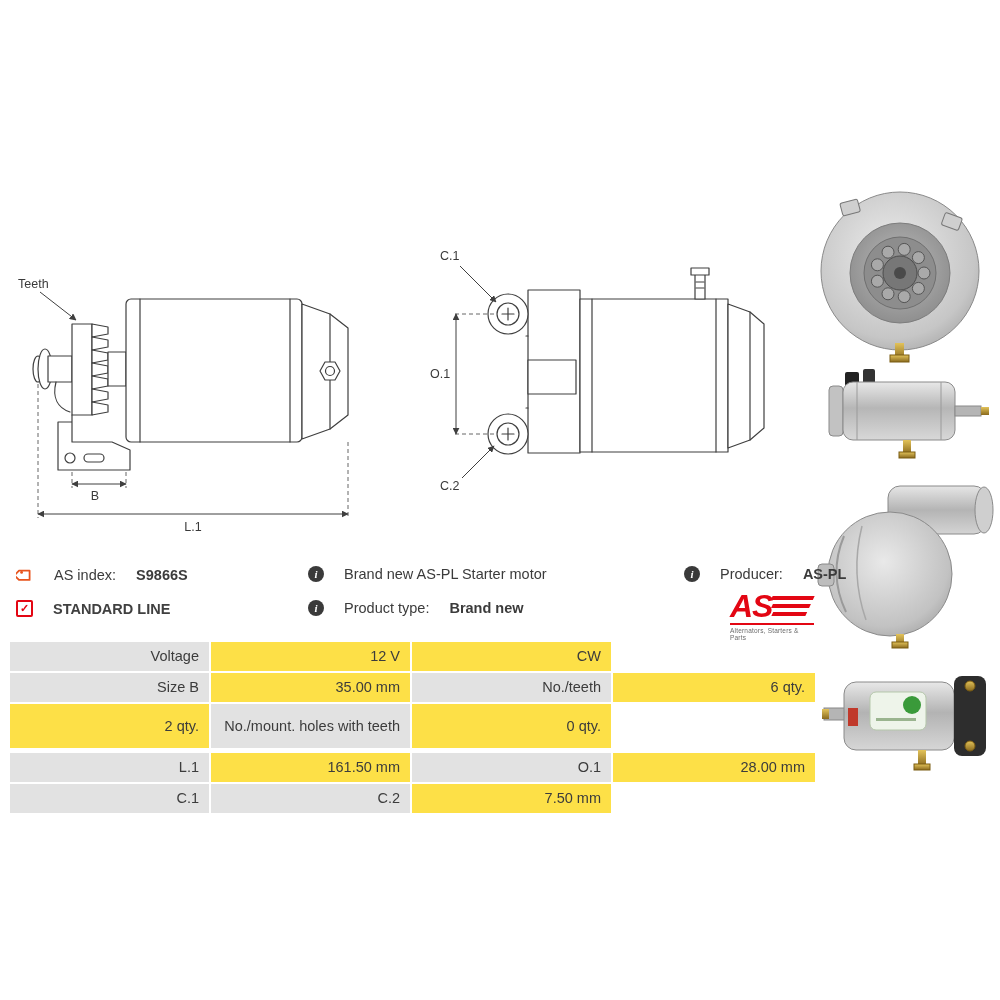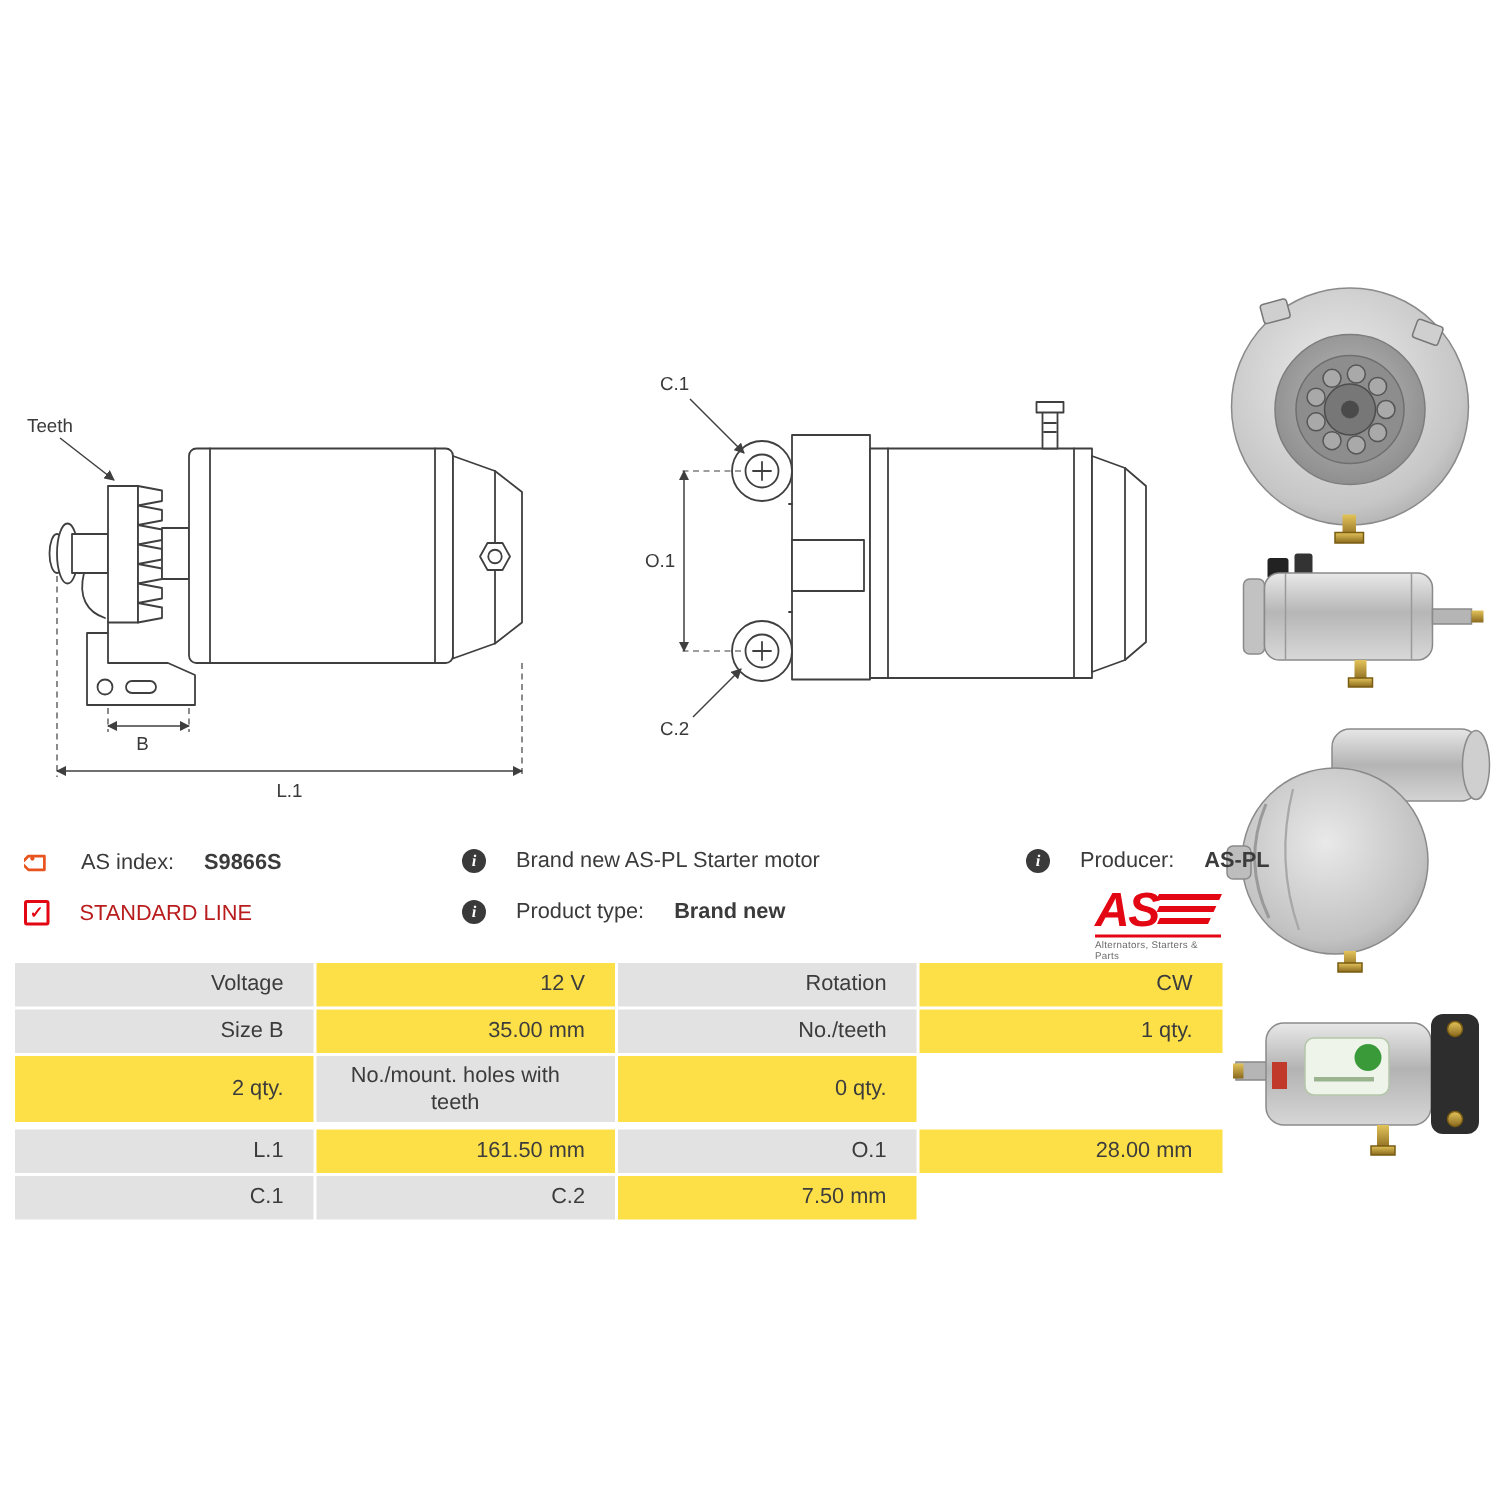--- a/index.html
+++ b/index.html
@@ -23,21 +23,21 @@
     width:16px; height:16px; border-radius:50%; background:#3a3a3a; color:#fff;
     display:flex; align-items:center; justify-content:center;
     font-family:"Liberation Serif", serif; font-style:italic; font-weight:bold; font-size:11px;
     flex:0 0 16px;
   }
   .icon-check {
     width:13px; height:13px; border:2px solid #e30613; border-radius:2px; color:#e30613;
     display:flex; align-items:center; justify-content:center; font-size:11px; font-weight:bold;
     flex:0 0 13px;
   }
-  .standard-line { color:#b91c1c; font-weight:normal; }
+  .standard-line { color:#404040; font-weight:bold; }
 
   
   .as-logo { width:84px; text-align:left; }
   .as-logo-top { position:relative; height:30px; }
   .as-logo-text {
     color:#e30613; font-weight:bold; font-style:italic; font-size:32px; line-height:28px;
     letter-spacing:-1px; display:inline-block;
   }
   .as-logo-swoosh {
     position:absolute; left:38px; top:4px; width:42px; height:20px;
@@ -48,21 +48,21 @@
   }
   .as-logo-bar { height:2px; background:#e30613; margin:1px 0 2px 0; }
   .as-logo-tagline { font-size:6.5px; color:#6b6b6b; letter-spacing:0.2px; }
 
   
   .spec-table { position:absolute; left:10px; top:642px; width:805px; font-size:14.5px; color:#3c3c3c; }
   .spec-row { display:grid; grid-template-columns:199px 199px 199px 1fr; gap:2px; margin-bottom:2px; }
   .spec-row.gap-before { margin-top:5px; }
   .cell {
     min-height:29px; display:flex; align-items:center; justify-content:flex-end;
-    padding:2px 20px 2px 6px; box-sizing:border-box; text-align:center; line-height:1.25;
+    padding:2px 10px 2px 6px; box-sizing:border-box; text-align:right; line-height:1.25;
   }
   .spec-row.tall .cell { min-height:44px; }
   .cell.label { background:#e2e2e2; }
   .cell.value { background:#fde047; }
 </style>
 </head>
 <body>
 
 <div class="page">
 
@@ -330,28 +330,27 @@
       <span class="as-logo-swoosh"></span>
     </div>
     <div class="as-logo-bar"></div>
     <div class="as-logo-tagline">Alternators, Starters &amp; Parts</div>
   </div>
 
   <div class="spec-table">
     <div class="spec-row">
       <div class="cell label">Voltage</div>
       <div class="cell value">12 V</div>
-      <div class="cell label">Rotation</div>
       <div class="cell value">CW</div>
     </div>
     <div class="spec-row">
       <div class="cell label">Size B</div>
       <div class="cell value">35.00 mm</div>
       <div class="cell label">No./teeth</div>
-      <div class="cell value">1 qty.</div>
+      <div class="cell value">6 qty.</div>
     </div>
     <div class="spec-row tall">
       <div class="cell value">2 qty.</div>
       <div class="cell label">No./mount. holes with teeth</div>
       <div class="cell value">0 qty.</div>
     </div>
     <div class="spec-row gap-before">
       <div class="cell label">L.1</div>
       <div class="cell value">161.50 mm</div>
       <div class="cell label">O.1</div>

